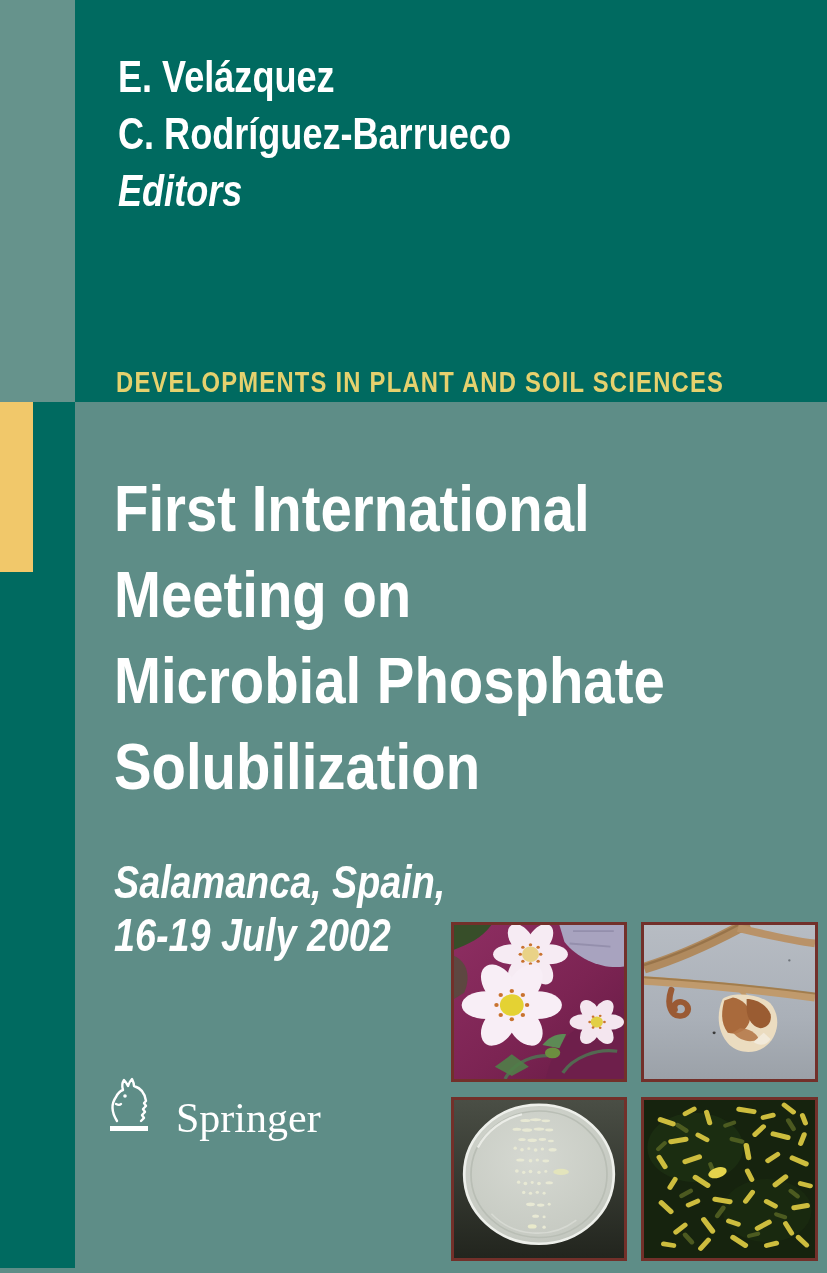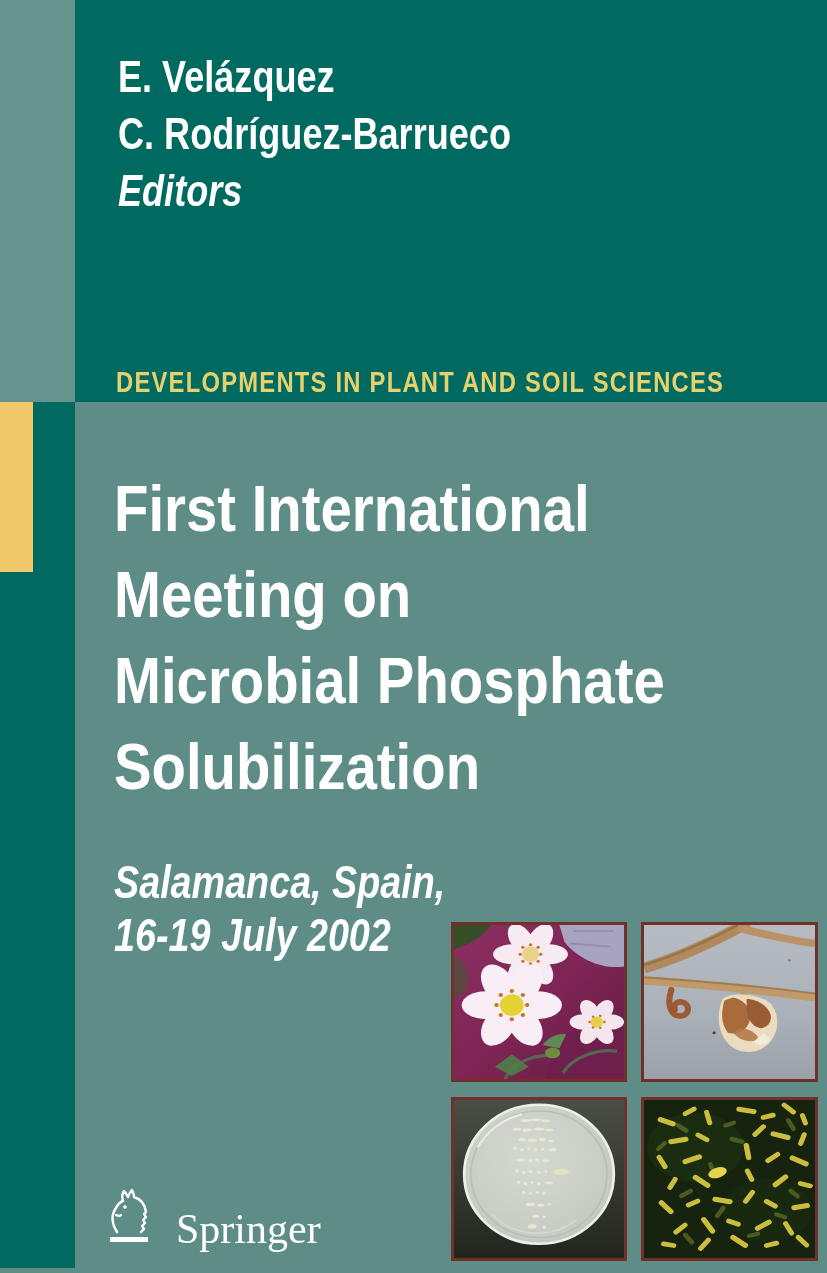--- a/index.html
+++ b/index.html
@@ -30,21 +30,21 @@
     position:absolute;left:114px;top:466px;color:#fff;
     font-size:64px;line-height:86px;font-weight:700;
     transform:scaleX(0.88);transform-origin:0 0;white-space:nowrap;
   }
   .book-subtitle{
     position:absolute;left:114px;top:856px;color:#fff;
     font-size:46px;line-height:53px;font-weight:700;font-style:italic;
     transform:scaleX(0.82);transform-origin:0 0;white-space:nowrap;
   }
   
-  .publisher{position:absolute;left:106px;top:1186px;display:flex;align-items:flex-end;}
+  .publisher{position:absolute;left:106px;top:1075px;display:flex;align-items:flex-end;}
   .publisher .horse{width:46px;height:60px;}
   .publisher .pub-name{
     font-family:"Liberation Serif",serif;color:#fff;font-size:42px;
     margin-left:24px;margin-bottom:-4px;line-height:1;
   }
   
   .photo{position:absolute;border:3px solid #72302A;box-sizing:border-box;overflow:hidden;}
   .photo svg{display:block;width:100%;height:100%;}
   .photo-flowers{left:451px;top:922px;width:176px;height:160px;}
   .photo-root{left:641px;top:922px;width:177px;height:160px;}

